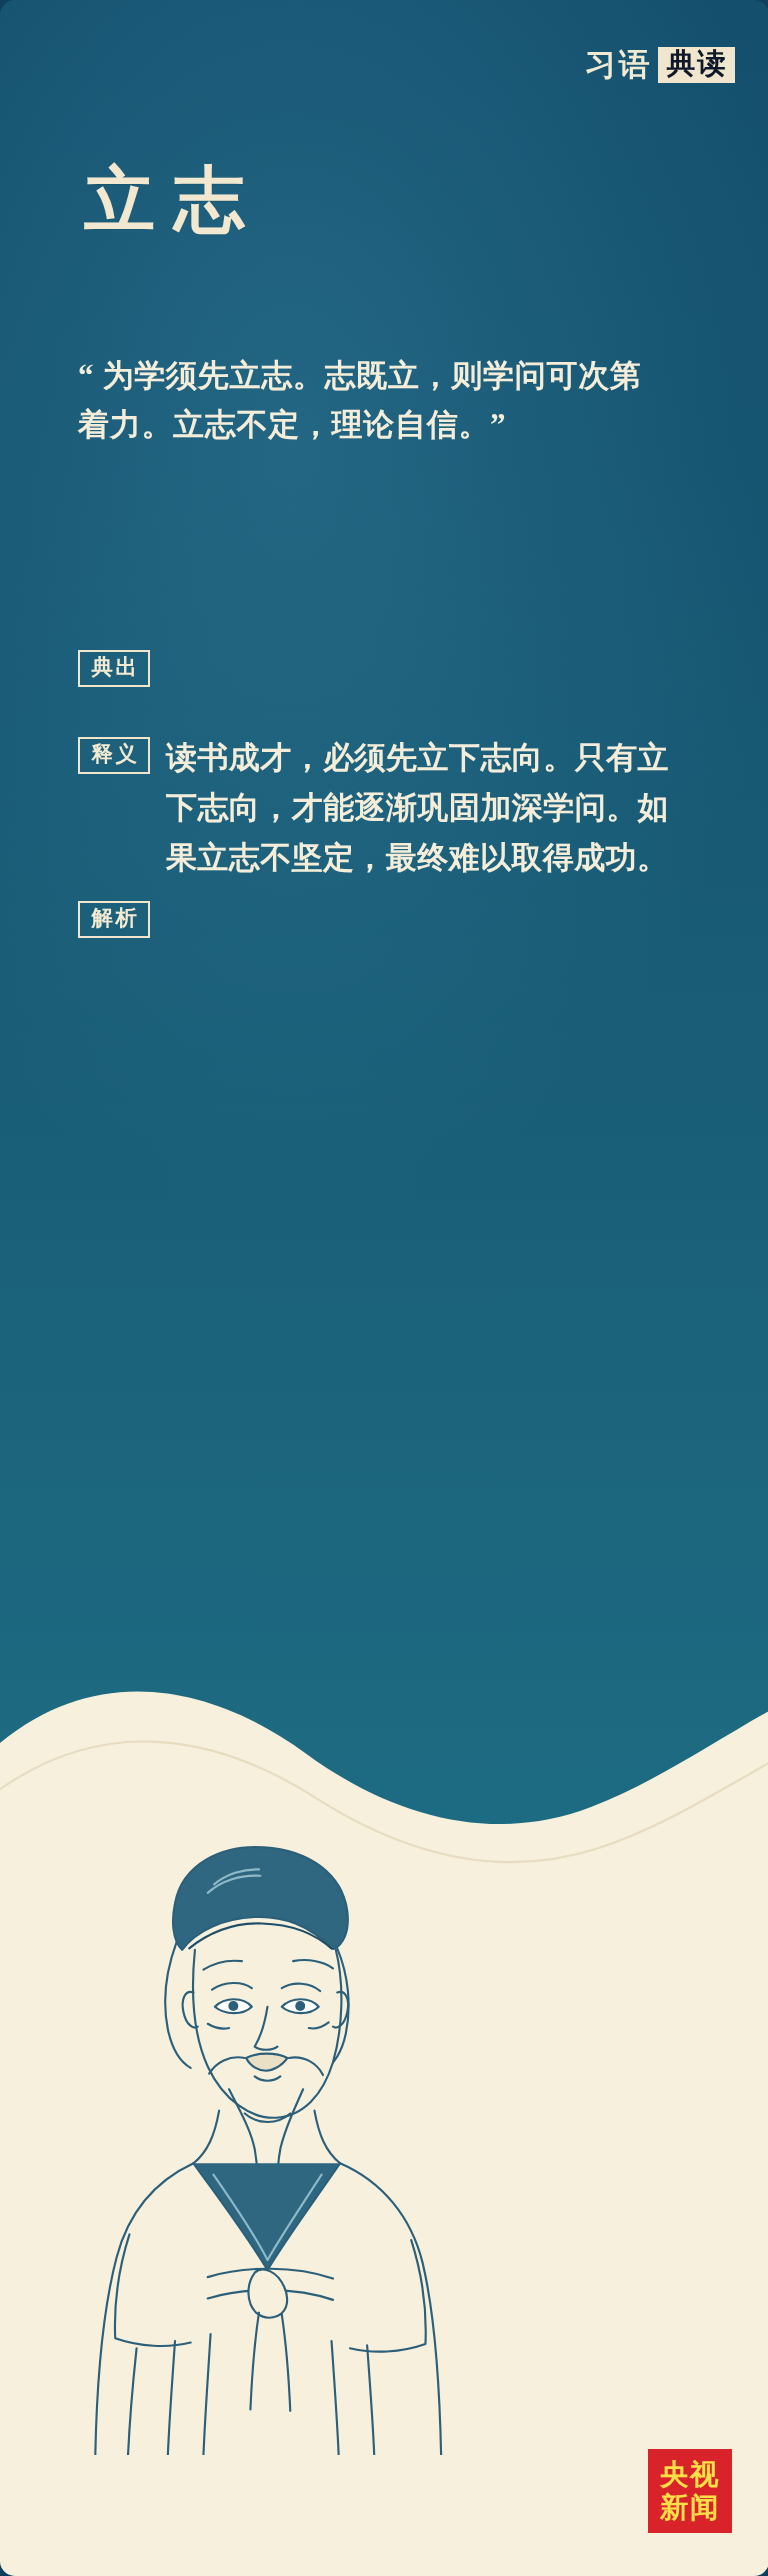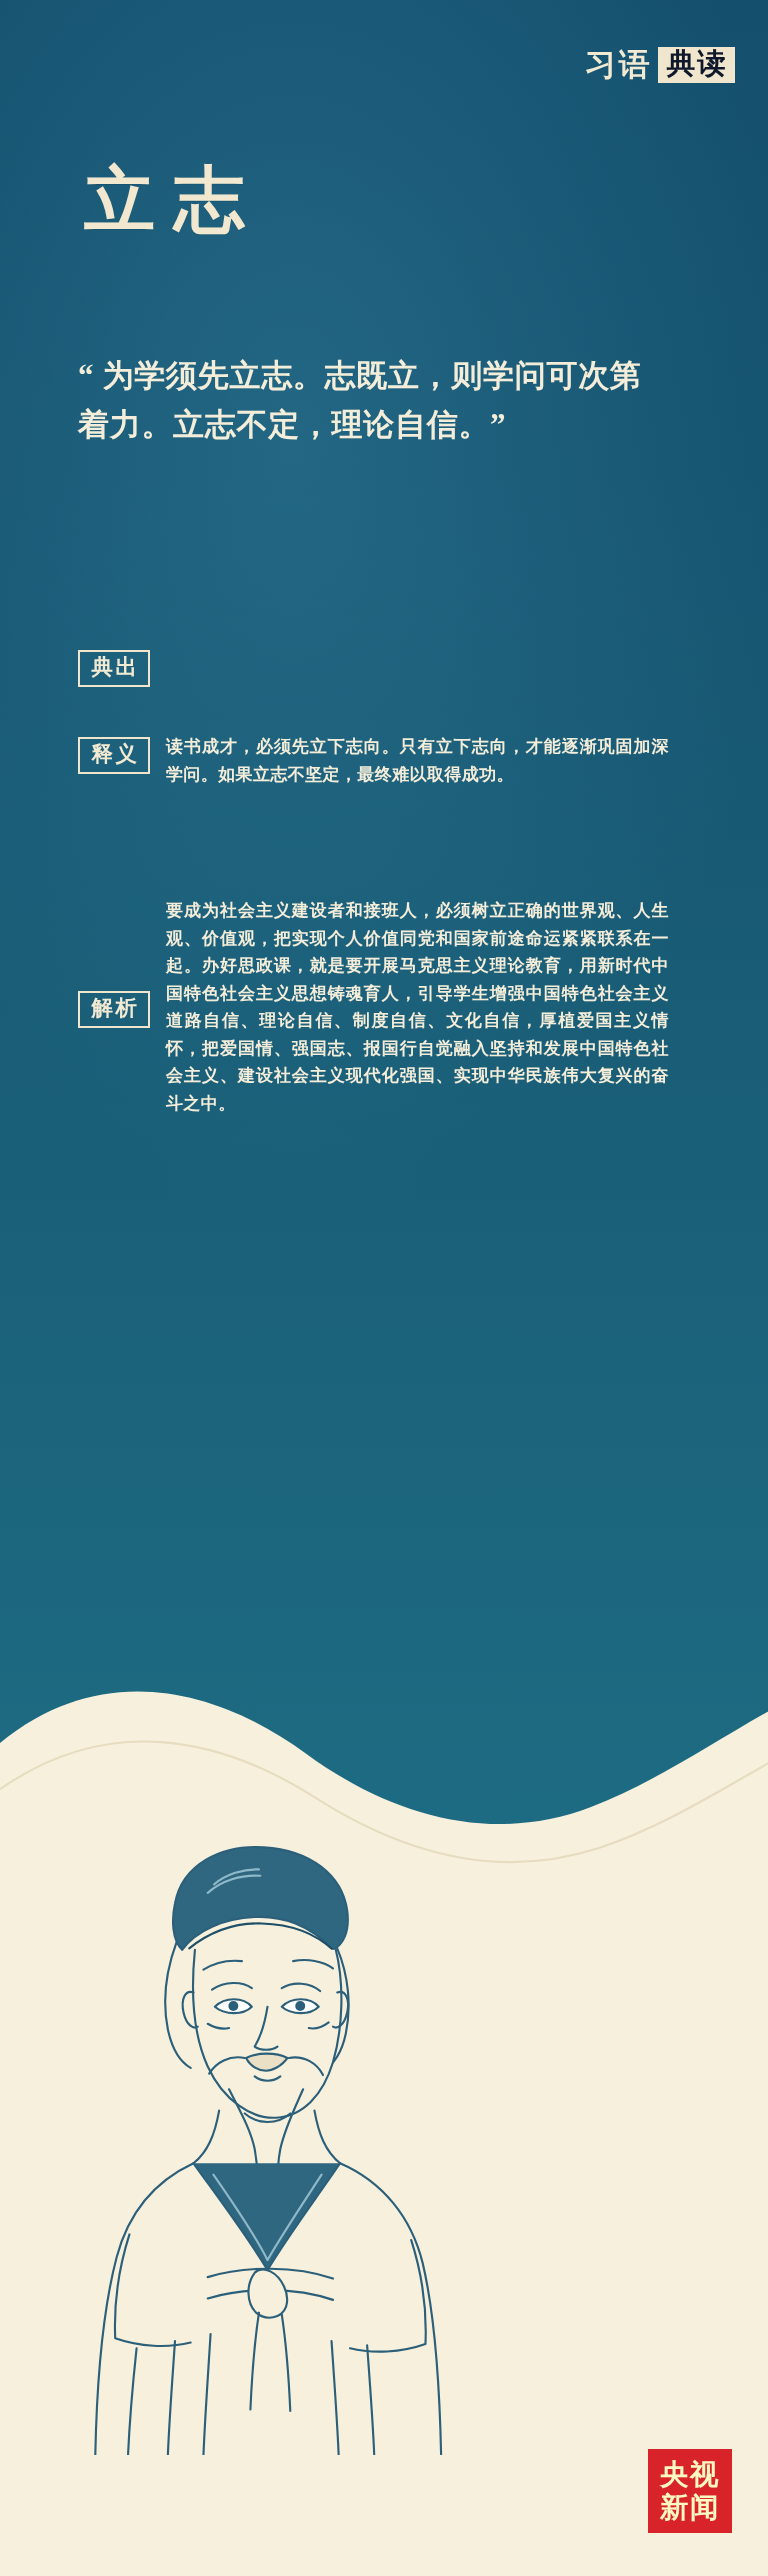--- a/index.html
+++ b/index.html
@@ -12,20 +12,21 @@
     height: 2576px;
     position: relative;
     overflow: hidden;
     font-family: "Liberation Serif", "DejaVu Serif", serif;
   }
   .poster {
     position: absolute;
     inset: 0;
     background: linear-gradient(180deg, #14506e 0%, #15536f 18%, #1a5f78 45%, #1d6b82 70%, #1f7288 88%, #1f7389 100%);
     overflow: hidden;
+    border-radius: 15px;
   }
   
   .glow {
     position: absolute;
     left: -10%;
     top: -5%;
     width: 120%;
     height: 55%;
     background: radial-gradient(ellipse at 40% 40%, rgba(60,140,170,0.35) 0%, rgba(20,80,110,0.0) 65%);
     pointer-events: none;
@@ -111,21 +112,21 @@
     font-weight: 700;
     letter-spacing: 2.8px;
     padding: 5px 8.5px 6.4px 11.4px;
     line-height: 1;
     margin-right: 15.7px;
     margin-top: 4.3px;
     white-space: nowrap;
   }
   .body-text {
     color: #f4edd9;
-    font-size: 17px;
+    font-size: 31px;
     line-height: 1.62;
     letter-spacing: 0.4px;
     font-weight: 700;
     text-align: justify;
   }
   #sec-source { top: 598px; margin-top: 48px; }
   #sec-source .body-text { font-size: 26px; }
   #sec-meaning { top: 733px; }
   #sec-analysis { top: 897px; align-items: center; }
   #sec-analysis .body-text { width: 513px; }
@@ -141,21 +142,21 @@
   .portrait svg { width: 100%; height: 100%; display: block; }
 
   
   .cctv {
     position: absolute;
     right: 37px;
     bottom: 43px;
     width: 84px;
     height: 84px;
     background: #d8232a;
-    color: #fef9c3;
+    color: #fde047;
     font-size: 28.5px;
     font-weight: 700;
     line-height: 1.16;
     letter-spacing: 1.4px;
     display: flex;
     flex-direction: column;
     align-items: center;
     justify-content: center;
     text-align: center;
     font-family: "Liberation Sans", sans-serif;
@@ -190,21 +191,20 @@
     <div class="tag">典出</div>
   </div>
 
   <div class="section" id="sec-meaning">
     <div class="tag">释义</div>
     <div class="body-text">读书成才，必须先立下志向。只有立下志向，才能逐渐巩固加深学问。如果立志不坚定，最终难以取得成功。</div>
   </div>
 
   <div class="section" id="sec-analysis">
     <div class="tag">解析</div>
-    <div class="body-text">要成为社会主义建设者和接班人，必须树立正确的世界观、人生观、价值观，把实现个人价值同党和国家前途命运紧紧联系在一起。办好思政课，就是要开展马克思主义理论教育，用新时代中国特色社会主义思想铸魂育人，引导学生增强中国特色社会主义道路自信、理论自信、制度自信、文化自信，厚植爱国主义情怀，把爱国情、强国志、报国行自觉融入坚持和发展中国特色社会主义、建设社会主义现代化强国、实现中华民族伟大复兴的奋斗之中。</div>
   </div>
 
   <div class="portrait">
     <svg viewBox="0 0 560 950" xmlns="http://www.w3.org/2000/svg">
       <g fill="none" stroke="#2b5f7a" stroke-width="3" stroke-linecap="round" stroke-linejoin="round">
 
         <path d="M150 175 C160 120 215 92 275 96 C340 100 385 135 392 185 C396 215 386 233 372 240 C340 205 300 192 262 194 C218 196 180 213 160 240 C146 226 145 198 150 175 Z" fill="#2f6781" stroke="#2b5f7a"></path>
         <path d="M170 238 C200 214 236 202 272 203 C312 204 346 216 372 240" stroke="#1d4f68"></path>
         <path d="M196 160 C215 143 243 134 270 136" stroke="#8fb9c9"></path>
         <path d="M205 148 C222 134 246 126 268 127" stroke="#8fb9c9"></path>

